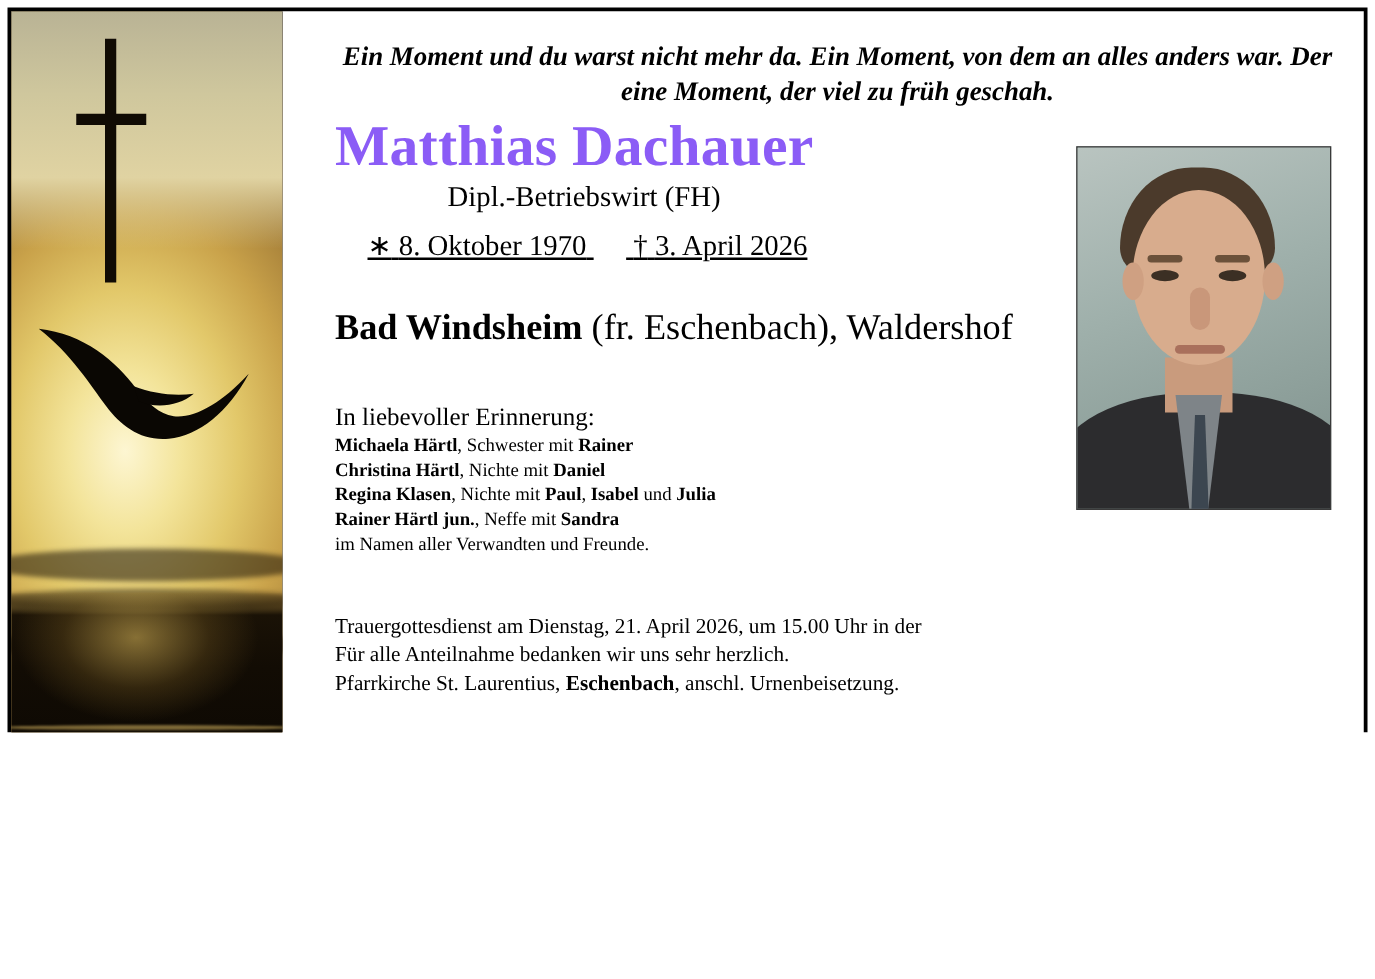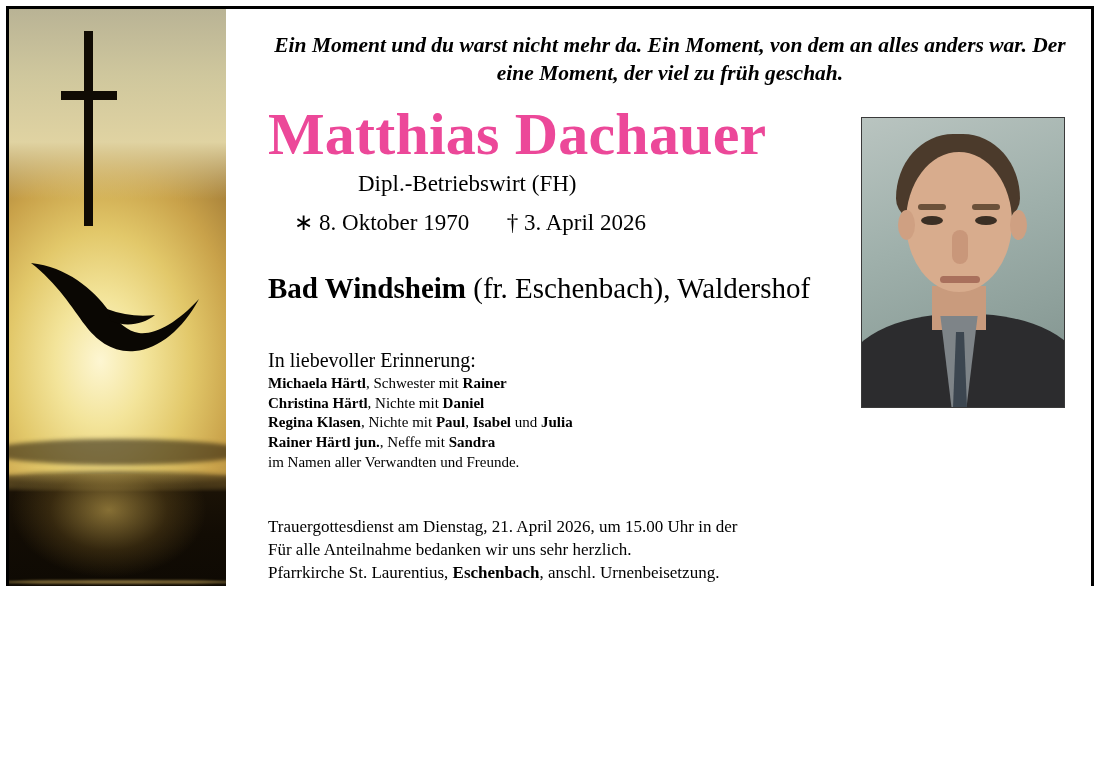--- a/index.html
+++ b/index.html
@@ -223,37 +223,38 @@
   }
   .portrait .tie {
     position: absolute;
     left: 88px; top: 214px;
     width: 20px; height: 76px;
     background: #3c4650;
     clip-path: polygon(30% 0%, 70% 0%, 85% 100%, 15% 100%);
   }
 
   .name {
-    margin-top: 12px;
-    font-size: 60px;
+    margin-top: 2px;
+    font-size: 46px;
     font-weight: bold;
-    color: #ec4899;
+    color: #8b5cf6;
     letter-spacing: 0.2px;
     padding-left: 28px;
   }
   .title-line {
     font-size: 23px;
     padding-left: 118px;
     margin-top: 2px;
   }
   .dates {
     font-size: 23px;
     padding-left: 54px;
     margin-top: 12px;
     white-space: nowrap;
+    text-decoration: underline;
   }
   .dates .gap { display: inline-block; width: 26px; }
   .places {
     margin-top: 36px;
     font-size: 29px;
     padding-left: 28px;
   }
   .places b { font-weight: bold; }
   .memory-head {
     margin-top: 44px;

